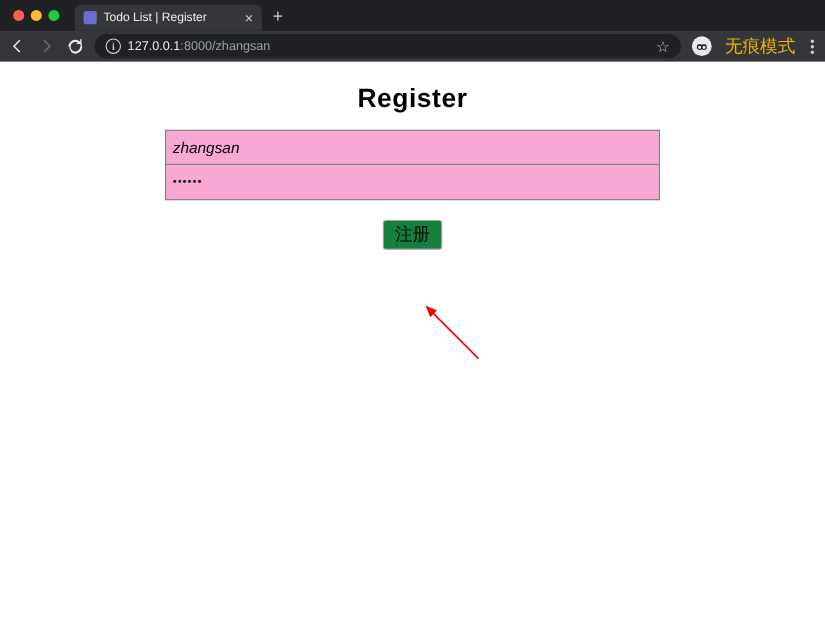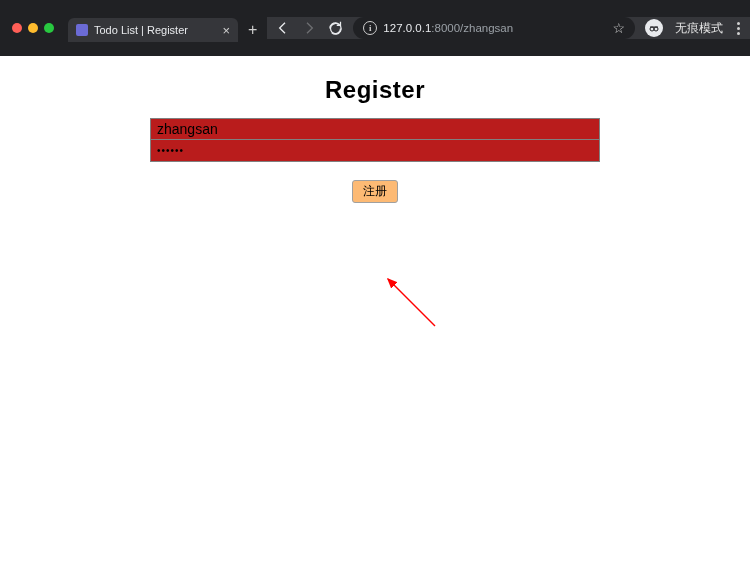--- a/index.html
+++ b/index.html
@@ -13,21 +13,21 @@
     position: relative;
   }
 
   
   .chrome {
     position: absolute;
     top: 0; left: 0; right: 0;
     height: 56px;
     background: #202124;
     display: flex;
-    align-items: center;
+    flex-direction: column;
   }
   .tabstrip {
     height: 28px;
     background: #202124;
     display: flex;
     align-items: flex-end;
     padding-left: 4px;
   }
   .traffic {
     display: flex;
@@ -103,21 +103,21 @@
     border: 1.2px solid #cfcfcf;
     border-radius: 50%;
     font-size: 9px;
     line-height: 1;
     font-weight: bold;
     color: #cfcfcf;
     font-family: "Times New Roman", serif;
   }
   .addr-host { color: #e8eaed; }
   .addr-path { color: #9aa0a6; }
-  .right-icons { display: flex; align-items: center; gap: 12px; color: #e5e5e5; font-size: 12px;}
+  .right-icons { display: flex; align-items: center; gap: 12px; color: #eab308; font-size: 16px;}
   .avatar {
     width: 18px; height: 18px; border-radius: 50%;
     background: #e8eaed;
     display: flex; align-items: center; justify-content: center;
   }
   .avatar svg { width: 12px; height: 12px; }
   .menu-dots { display:flex; flex-direction:column; gap:2px; padding:0 2px;}
   .menu-dots span { width:3px; height:3px; border-radius:50%; background:#cfcfcf; display:block;}
 
   
@@ -136,43 +136,44 @@
     margin: 20px 0 14px 0;
     letter-spacing: 0.5px;
     font-family: "Helvetica Neue", Arial, sans-serif;
   }
   .form {
     width: 450px;
     margin: 0 auto;
   }
   .field {
     width: 100%;
-    height: 22px;
+    height: 32px;
     border: 1px solid #808080;
     padding: 4px 6px;
     font-size: 14px;
     text-align: left;
     display: block;
-    background: #b91c1c;
+    background: #f9a8d4;
     outline: none;
     font-family: Arial, sans-serif;
+    font-style: italic;
   }
   .field.username {}
   .field.password {
     border-top: none;
     letter-spacing: 1px;
     font-size: 10px;
   }
   .submit-wrap { margin-top: 18px; }
   .submit-btn {
-    font-size: 12px;
+    font-size: 16px;
     padding: 2px 10px;
     border: 1px solid #a0a0a0;
     border-radius: 3px;
-    background: #fdba74;
+    background: #15803d;
     cursor: pointer;
     font-family: Arial, "Microsoft YaHei", sans-serif;
   }
 
   
   .arrow {
     position: absolute;
     top: 215px;
     left: 380px;
     pointer-events: none;

